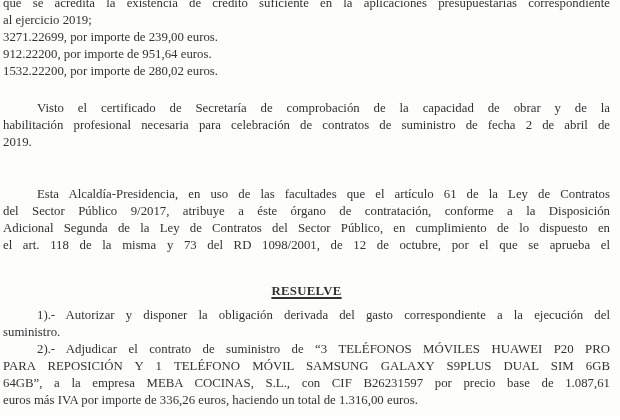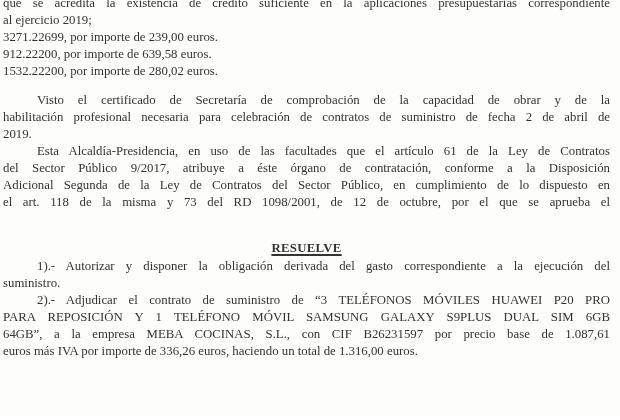--- a/index.html
+++ b/index.html
@@ -38,38 +38,38 @@
   .line.underline { text-decoration: underline; text-decoration-thickness: 1.5px; text-underline-offset: 2px; margin-top: 29px; }
 </style>
 </head>
 <body>
 
 <div class="page" id="doc" style="background: rgb(253, 253, 252); color: rgb(51, 51, 51);">
     <div class="block">
       <div class="line j">que se acredita la existencia de crédito suficiente en la aplicaciones presupuestarias correspondiente</div>
       <div class="line">al ejercicio 2019;</div>
       <div class="line">3271.22699, por importe de 239,00 euros.</div>
-      <div class="line">912.22200, por importe de 639,58 euros.</div>
+      <div class="line">912.22200, por importe de 951,64 euros.</div>
       <div class="line">1532.22200, por importe de 280,02 euros.</div>
     </div>
-    <div class="block" style="margin-top: 12px;">
+    <div class="block" style="margin-top: 20px;">
       <div class="line j indent">Visto el certificado de Secretaría de comprobación de la capacidad de obrar y de la</div>
       <div class="line j">habilitación profesional necesaria para celebración de contratos de suministro de fecha 2 de abril de</div>
       <div class="line">2019.</div>
     </div>
-    <div class="block" style="">
+    <div class="block" style="margin-top: 35px;">
       <div class="line j indent">Esta Alcaldía-Presidencia, en uso de las facultades que el artículo 61 de la Ley de Contratos</div>
       <div class="line j">del Sector Público 9/2017, atribuye a éste órgano de contratación, conforme a la Disposición</div>
       <div class="line j">Adicional Segunda de la Ley de Contratos del Sector Público, en cumplimiento de lo dispuesto en</div>
       <div class="line j">el art. 118 de la misma y 73 del RD 1098/2001, de 12 de octubre, por el que se aprueba el</div>
     </div>
     <div class="block" style="margin-top: 21px;">
       <div class="line center bold underline">RESUELVE</div>
     </div>
-    <div class="block" style="margin-top: 1px;">
+    <div class="block" style="margin-top: 7px;">
       <div class="line j indent">1).- Autorizar y disponer la obligación derivada del gasto correspondiente a la ejecución del</div>
       <div class="line">suministro.</div>
       <div class="line j indent">2).- Adjudicar el contrato de suministro de “3 TELÉFONOS MÓVILES HUAWEI P20 PRO</div>
       <div class="line j">PARA REPOSICIÓN Y 1 TELÉFONO MÓVIL SAMSUNG GALAXY S9PLUS DUAL SIM 6GB</div>
       <div class="line j">64GB”, a la empresa MEBA COCINAS, S.L., con CIF B26231597 por precio base de 1.087,61</div>
       <div class="line">euros más IVA por importe de 336,26 euros, haciendo un total de 1.316,00 euros.</div>
     </div>
   </div>
 
 </body></html>

